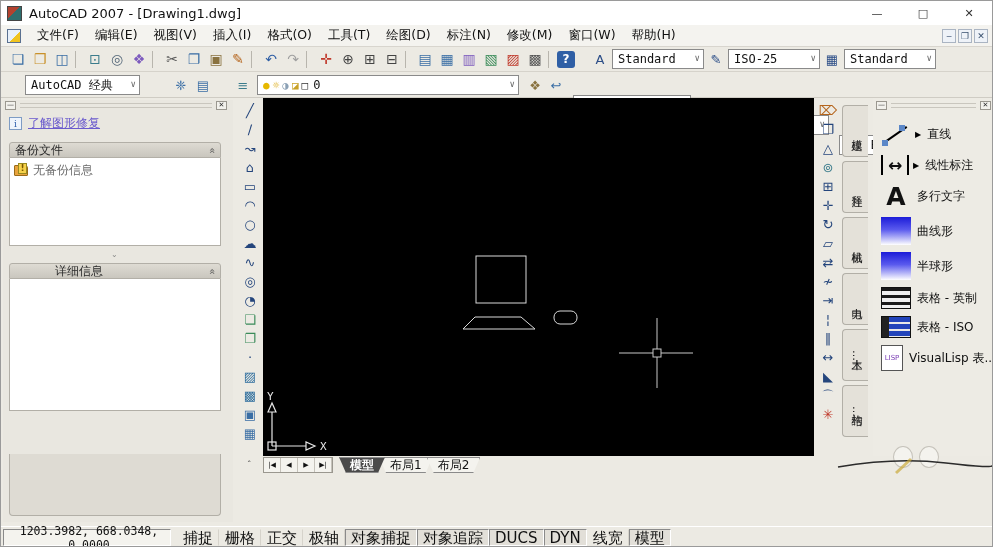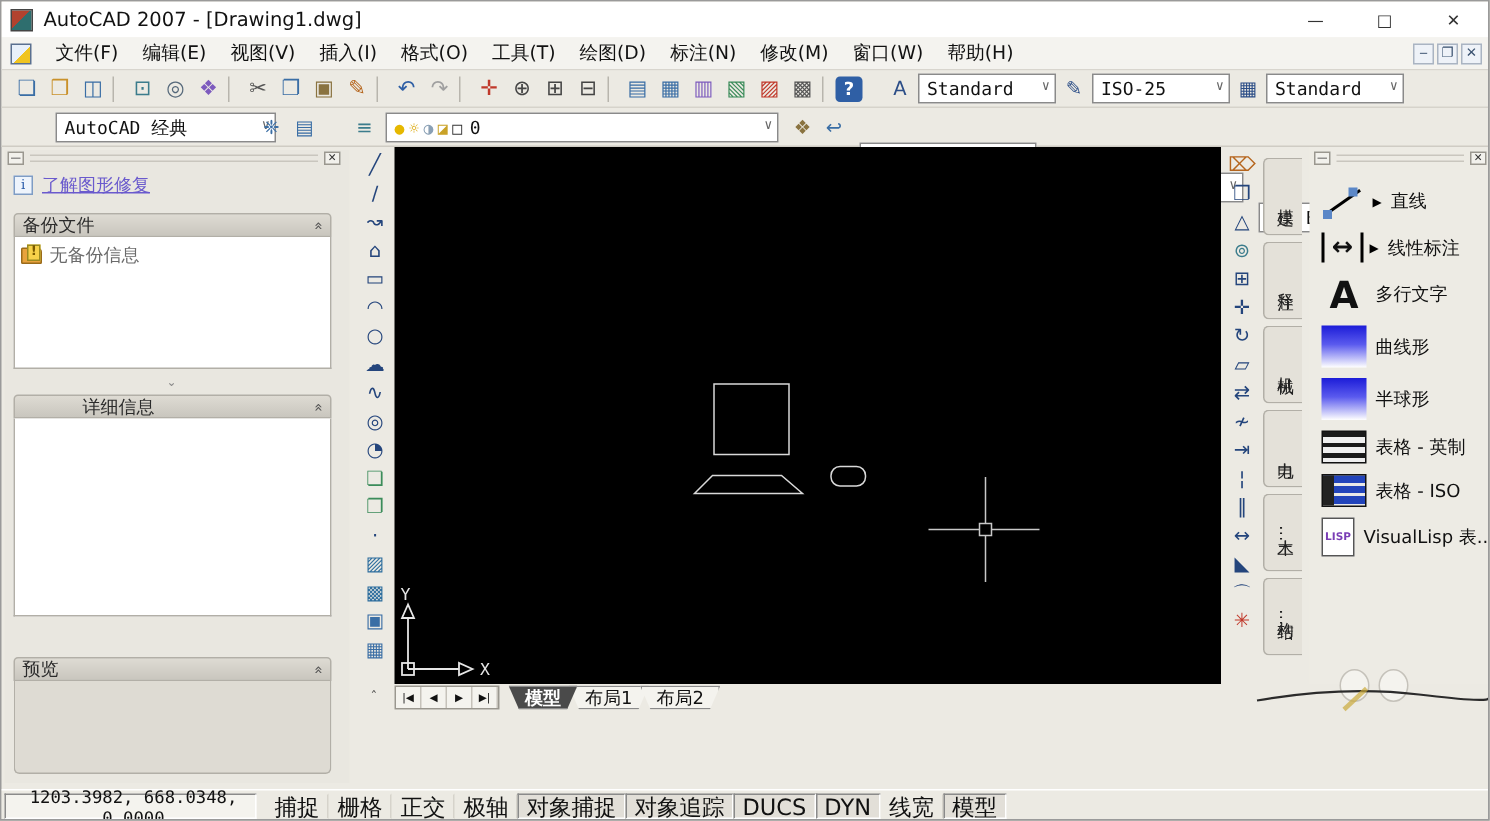--- a/index.html
+++ b/index.html
@@ -77,21 +77,21 @@
   .pal-label{font-size:12px;color:#111;white-space:nowrap;}
   .flyout{display:none;font-size:8px;color:#000;margin-left:-2px;}
   .flyout[data-show="true"]{display:inline;}
   [data-icon="line-icon"]::before{content:"";position:absolute;left:3px;top:13px;width:25px;height:2px;background:#000;transform:rotate(-35deg);}
   [data-icon="line-icon"]::after{content:"";position:absolute;left:1px;bottom:2px;width:6px;height:6px;background:#5b87c7;box-shadow:17px -15px 0 #5b87c7;}
   [data-icon="lineardim-icon"]{border-left:2px solid #000;border-right:2px solid #000;height:20px;width:28px;font-size:17px;font-weight:bold;}
   [data-icon="mtext-icon"]{font-size:25px;font-weight:bold;}
   [data-icon="curve-icon"],[data-icon="hemisphere-icon"]{background:linear-gradient(180deg,#1c1cd8 0%,#5a5aee 45%,#ffffff 100%);width:30px;height:28px;}
   [data-icon="table-imperial-icon"]{border:1px solid #111;background:repeating-linear-gradient(180deg,#1a1a1a 0 3px,#efefef 3px 7px);width:30px;height:22px;}
   [data-icon="table-iso-icon"]{border:1px solid #111;background:linear-gradient(90deg,#222 0 7px,rgba(0,0,0,0) 7px),repeating-linear-gradient(180deg,#2244bb 0 5px,#e8e8e8 5px 7px);width:30px;height:22px;}
-  [data-icon="lisp-icon"]{border:1px solid #555;background:#fff;width:22px;height:26px;font-size:7px;font-weight:bold;color:#7a3db5;}
+  [data-icon="lisp-icon"]{border:1px solid #555;background:#fff;width:22px;height:26px;font-size:7px;font-weight:normal;color:#7a3db5;}
   .pal-feet{position:absolute;left:20px;bottom:-12px;display:flex;gap:6px;}
   .foot{width:20px;height:22px;background:#f4f3ee;border:1px solid #c5c2ba;border-radius:50%;}
 
   
   .layoutbar{position:absolute;left:262px;top:455px;width:553px;height:18px;display:flex;align-items:center;background:#eceae3;}
   .lnav-group{display:flex;border:1px solid #9a978f;background:#f4f3ee;margin-right:4px;}
   .lnav{width:17px;height:14px;font-size:7px;display:flex;align-items:center;justify-content:center;color:#111;border-right:1px solid #c5c2ba;}
   .ltab{height:16px;padding:0 10px;font-size:12px;display:flex;align-items:center;background:#f4f3ee;border:1px solid #8a8a8a;clip-path:polygon(0 0,100% 0,calc(100% - 7px) 100%,7px 100%);margin-left:-6px;color:#111;}
   .ltab.active{background:#4a4a4a;color:#fff;font-weight:bold;z-index:2;}
 
@@ -193,21 +193,21 @@
       </div>
       <span class="mini-icon" data-name="table-style-icon">▦</span>
       <div class="combo w92" data-name="table-style-combo">
         <span data-name="table-style-value">Standard</span>
         <span class="arrow" data-name="chevron-down-icon">∨</span>
       </div>
     </div>
   </div>
 
   <div class="tbrow2" data-name="layers-properties-toolbar">
-    <div class="combo abs" style="left:36px;top:3px;width:147px;" data-name="workspace-combo">
+    <div class="combo abs" style="left:24px;top:3px;width:115px;" data-name="workspace-combo">
       <span data-name="workspace-value">AutoCAD 经典</span>
       <span class="arrow" data-name="chevron-down-icon">∨</span>
     </div>
     <span class="tb2-btn" style="left:170px;" data-name="workspace-settings-icon">❈</span>
     <span class="tb2-btn" style="left:192px;" data-name="workspace-save-icon">▤</span>
     <span class="tb2-btn" style="left:232px;color:#3b7c8c;" data-name="layer-properties-manager-icon">≡</span>
     <div class="combo layer-combo" data-name="layer-combo">
       <span data-name="layer-state-icons">
         
       <span class="layer-ico glyph" data-name="layer-on-bulb-icon" style="color: rgb(230, 184, 0);">●</span><span class="layer-ico glyph" data-name="layer-freeze-sun-icon" style="color: rgb(217, 164, 0);">☼</span><span class="layer-ico glyph" data-name="layer-freeze-viewport-icon" style="color: rgb(138, 160, 181);">◑</span><span class="layer-ico glyph" data-name="layer-lock-icon" style="color: rgb(201, 162, 39);">◪</span><span class="layer-ico glyph" data-name="layer-color-swatch" style="color: rgb(51, 51, 51);">□</span></span>
@@ -252,24 +252,20 @@
         <span class="folder-icon" data-name="backup-folder-icon"></span>
         <span class="backup-text" data-name="backup-item-label">无备份信息</span>
       </div>
     </div>
     <span class="split-chev" style="top:150px;" data-name="splitter-chevron-icon">⌄</span>
     <div class="sec-head" style="top:163px;padding-left:45px;" data-name="details-section-header">
       <span data-name="details-title">详细信息</span>
       <span class="chev" data-name="collapse-icon">«</span>
     </div>
     <div class="sec-box" style="top:179px;height:132px;" data-name="details-box"></div>
-    <div class="sec-head" style="top:338px;" data-name="preview-section-header">
-      <span data-name="preview-title">预览</span>
-      <span class="chev" data-name="collapse-icon">«</span>
-    </div>
     <div class="sec-box" style="top:354px;height:62px;background:#dedbd3;border-radius:0 0 4px 4px;" data-name="preview-box"></div>
   </div>
 
   <div class="vtb" style="left:237px;top:97px;height:358px;" data-name="draw-toolbar">
 
   <span class="v-icon glyph" data-name="line-icon">╱</span>
       <span class="v-icon glyph" data-name="construction-line-icon">∕</span>
       <span class="v-icon glyph" data-name="polyline-icon">↝</span>
       <span class="v-icon glyph" data-name="polygon-icon">⌂</span>
       <span class="v-icon glyph" data-name="rectangle-icon">▭</span>

